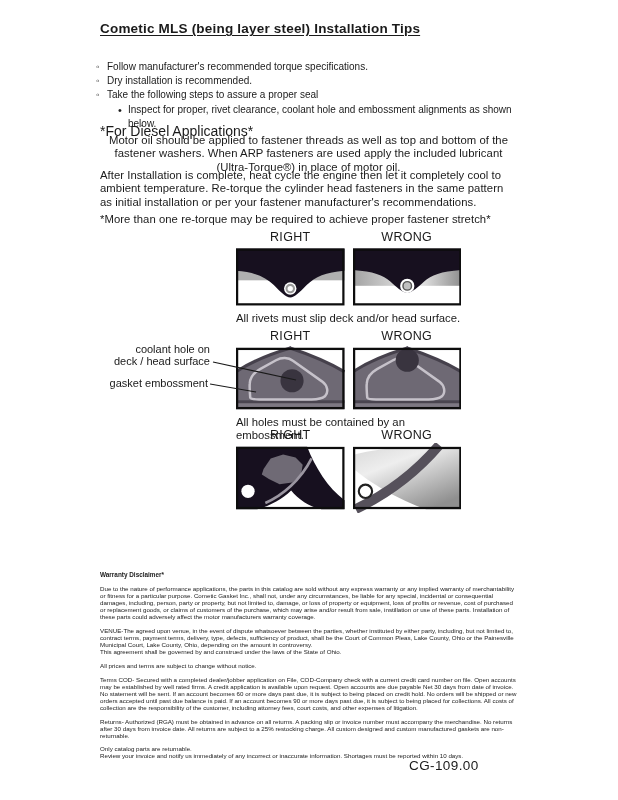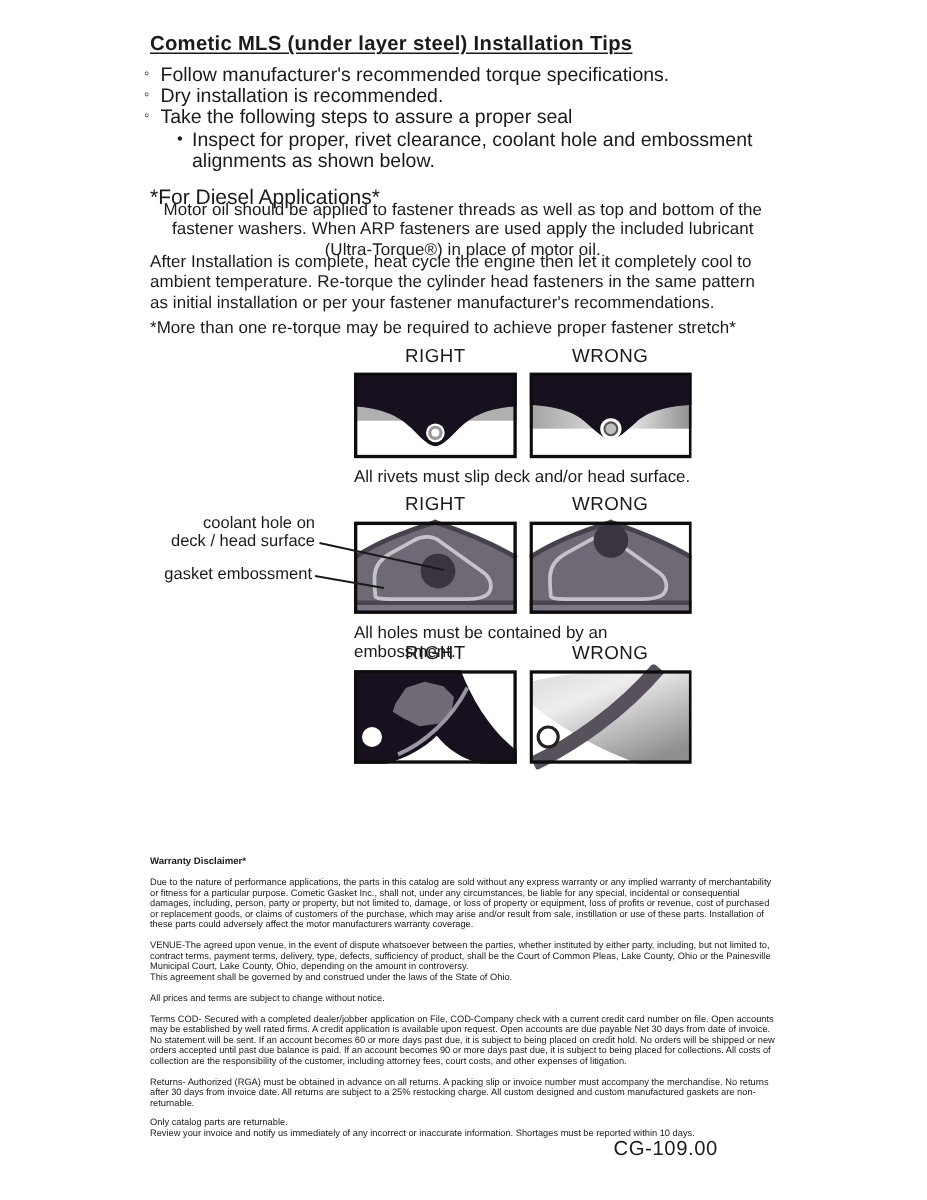--- a/index.html
+++ b/index.html
@@ -9,21 +9,21 @@
   }
   .abs{position:absolute;}
 
   
   .doc-title{
     left:100px;top:21px;font-size:13.5px;font-weight:bold;letter-spacing:.2px;
     text-decoration:underline;text-underline-offset:2px;
   }
 
   
-  .tips{left:97px;top:43px;width:430px;font-size:13px;line-height:14.2px;}
+  .tips{left:97px;top:60px;width:430px;font-size:10px;line-height:14.2px;}
   .tip{position:relative;padding-left:10px;}
   .tip.l1::before{content:"\25E6";position:absolute;left:-1px;top:0;font-size:10px;}
   .tip.l2{margin-left:21px;}
   .tip.l2::before{content:"\2022";position:absolute;left:0;top:0;font-size:11px;}
 
   
   .sec-head{left:100px;top:123px;font-size:14px;font-weight:normal;}
   .para{left:100px;width:417px;font-size:11.3px;line-height:13.4px;letter-spacing:.05px;}
   .p1{top:134px;text-align:center;}
   .p2{top:169px;}
@@ -47,21 +47,21 @@
   
   .warranty{left:100px;top:571px;width:418px;font-size:6.2px;line-height:7.1px;}
   .warranty h3{font-size:6.4px;margin:0 0 7px 0;font-weight:bold;}
   .warranty p{margin:0 0 6.5px 0;white-space:pre-line;}
 
   .footer-code{left:387px;top:758px;font-size:13.5px;letter-spacing:.4px;margin-left:22px;}
 </style>
 </head>
 <body>
 
-<div class="abs doc-title">Cometic MLS (under layer steel) Installation Tips</div>
+<div class="abs doc-title">Cometic MLS (being layer steel) Installation Tips</div>
 
 <div class="abs tips">
   <div class="tip l1">Follow manufacturer's recommended torque specifications.</div>
   <div class="tip l1">Dry installation is recommended.</div>
   <div class="tip l1">Take the following steps to assure a proper seal</div>
   <div class="tip l2">Inspect for proper, rivet clearance, coolant hole and embossment alignments as shown below.</div>
 </div>
 
 <div class="abs sec-head">*For Diesel Applications*</div>
 <div class="abs para p1">Motor oil should be applied to fastener threads as well as top and bottom of the fastener washers. When ARP fasteners are used apply the included lubricant (Ultra-Torque®) in place of motor oil.</div>

